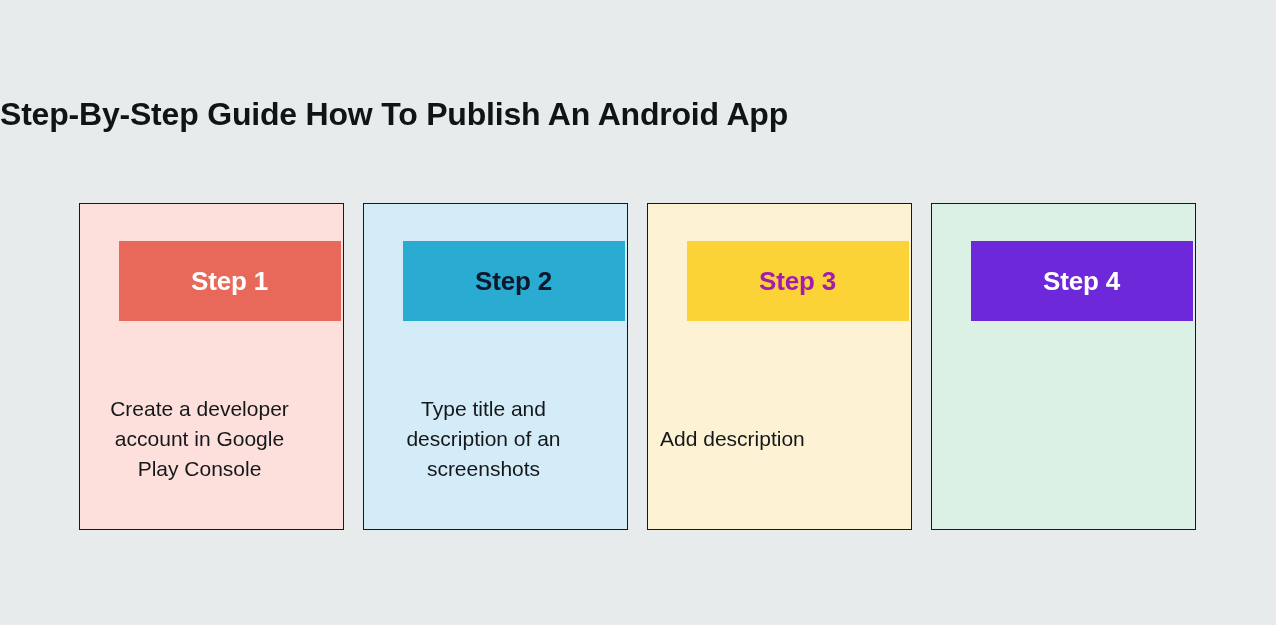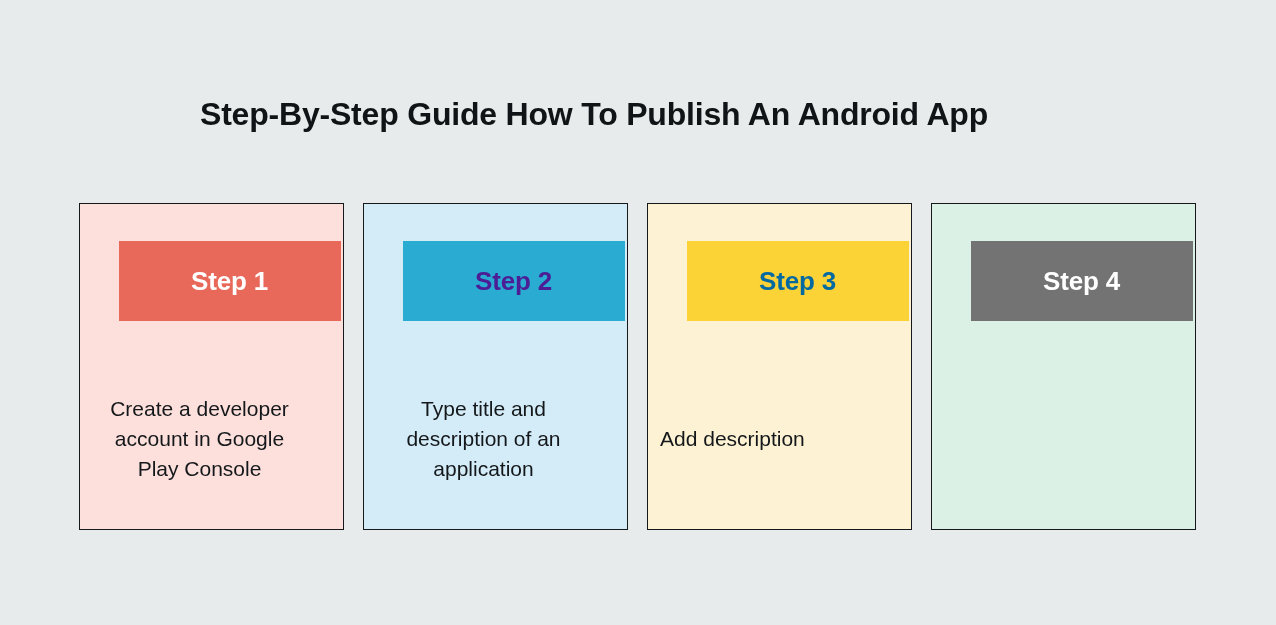--- a/index.html
+++ b/index.html
@@ -21,21 +21,20 @@
     width: 1276px;
     height: 625px;
     box-sizing: border-box;
   }
 
   .page-title {
     position: absolute;
     left: 0;
     top: 92px;
     width: 1188px;
-    text-align: center;
     font-size: 32px;
     font-weight: bold;
     color: #111417;
     letter-spacing: -0.2px;
     line-height: 44px;
     white-space: nowrap;
   }
 
   .cards-row {
     position: absolute;
@@ -123,40 +122,40 @@
       </div>
       <div class="step-body">
         <div class="step-body-inner">
           <div class="step-text">Create a developer account in Google Play Console</div>
         </div>
       </div>
     </div>
 
     <div class="step-card" style="background: rgb(212, 236, 248); border-color: rgb(22, 24, 27);">
       <div class="step-badge" style="background: rgb(41, 171, 210);">
-        <div class="step-badge-label" style="color: #4c1d95;">Step 2</div>
+        <div class="step-badge-label" style="color: #0f172a;">Step 2</div>
       </div>
       <div class="step-body">
         <div class="step-body-inner">
-          <div class="step-text">Type title and description of an application</div>
+          <div class="step-text">Type title and description of an screenshots</div>
         </div>
       </div>
     </div>
 
     <div class="step-card" style="background: rgb(253, 243, 212); border-color: rgb(22, 24, 27);">
       <div class="step-badge" style="background: rgb(252, 211, 55);">
-        <div class="step-badge-label" style="color: #0369a1; text-align: right;">Step 3</div>
+        <div class="step-badge-label" style="color: #a21caf; text-align: right;">Step 3</div>
       </div>
       <div class="step-body">
         <div class="step-body-inner">
           <div class="step-text">Add description</div>
         </div>
       </div>
     </div>
 
     <div class="step-card" style="background: rgb(220, 241, 230); border-color: rgb(22, 24, 27);">
-      <div class="step-badge" style="background: #737373;">
+      <div class="step-badge" style="background: #6d28d9;">
         <div class="step-badge-label" style="color: rgb(255, 255, 255);">Step 4</div>
       </div>
     </div>
 
   </div>
 </div>
 
 </body></html>

